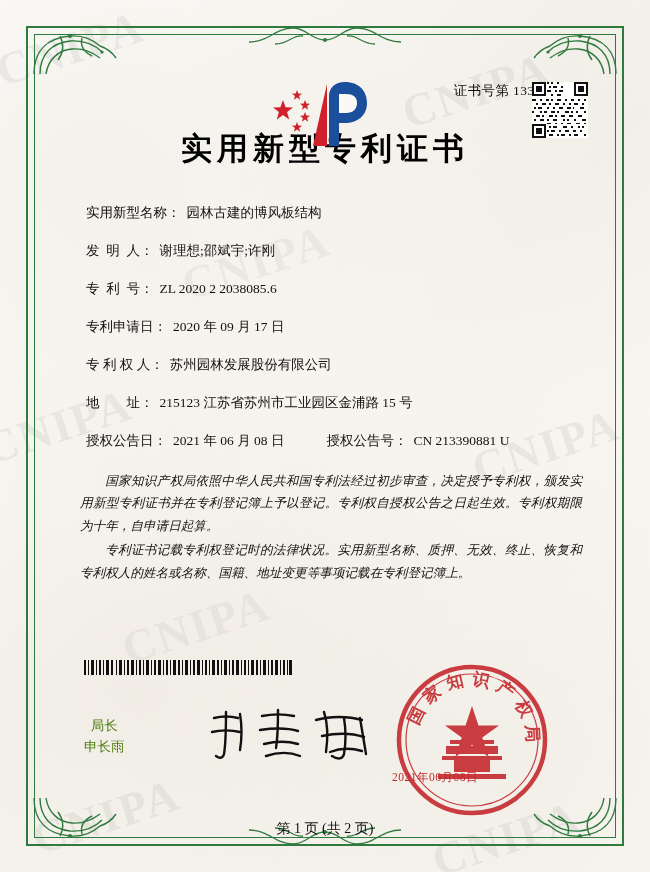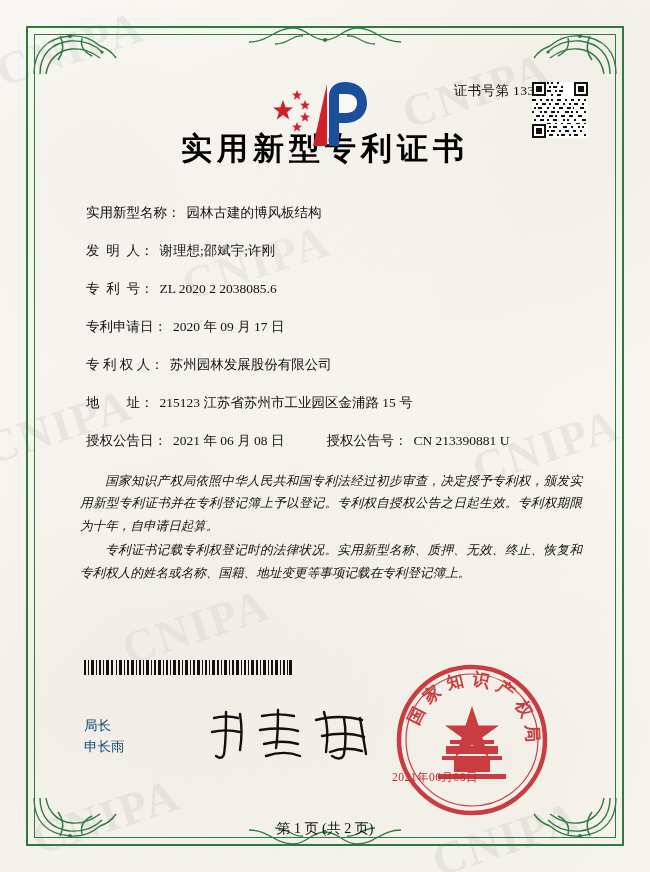--- a/index.html
+++ b/index.html
@@ -168,21 +168,22 @@
     width: 208px;
     height: 15px;
   }
   .signer {
     position: absolute;
     left: 22px;
     top: 656px;
     font-family: "Liberation Serif", "DejaVu Serif", serif;
     font-size: 13.5px;
     line-height: 1.55;
-    color: #0c4a6e;
+    color: #4d7c0f;
+    text-align: center;
   }
   .handwriting {
     position: absolute;
     left: 142px;
     top: 644px;
     width: 200px;
     height: 60px;
   }
   .seal {
     position: absolute;

